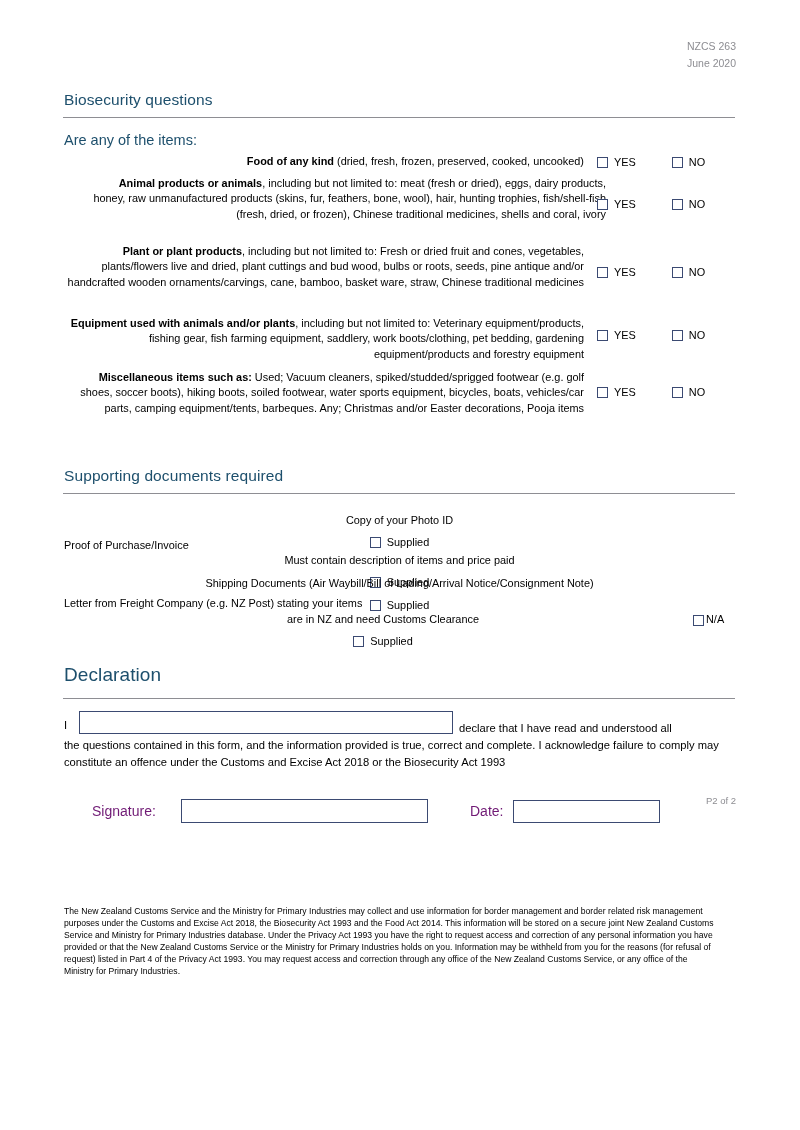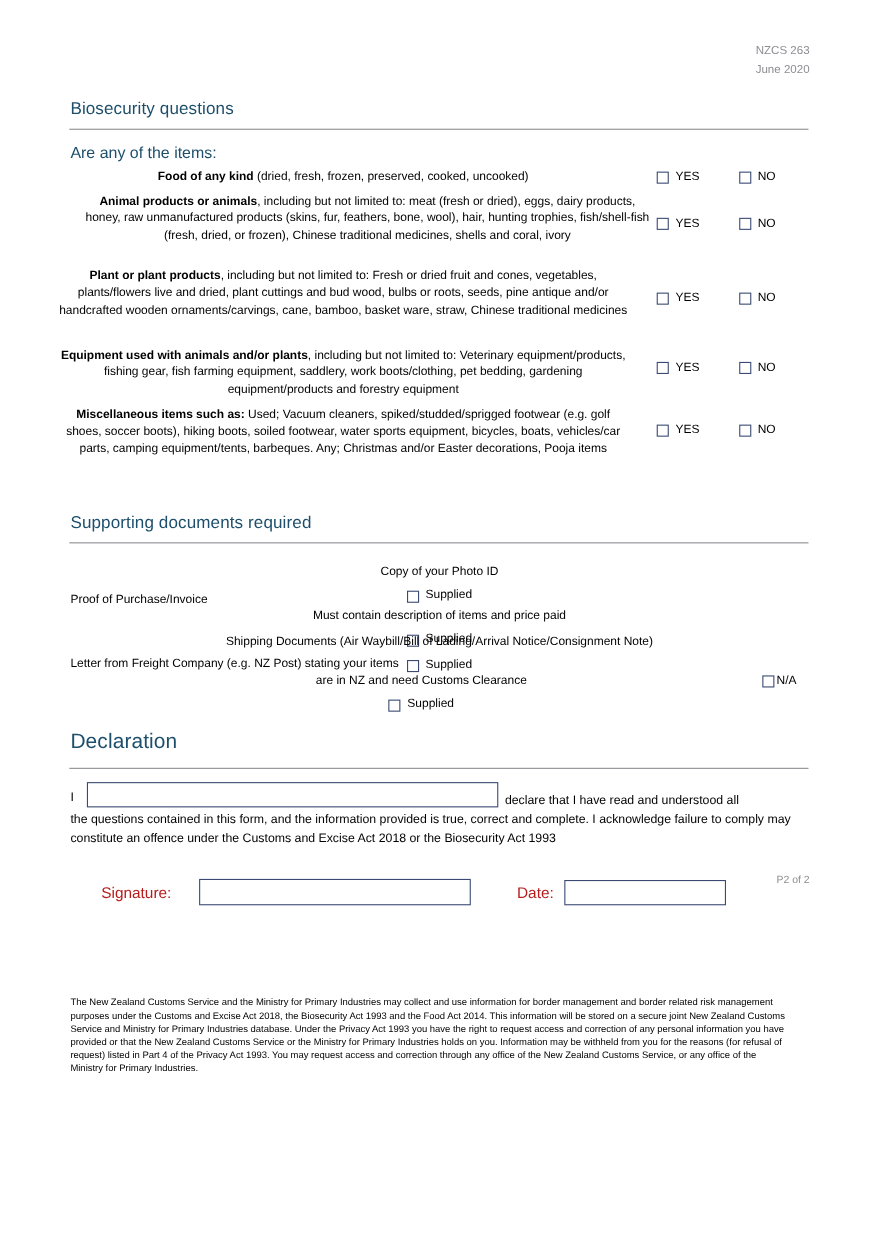--- a/index.html
+++ b/index.html
@@ -55,26 +55,26 @@
   .h-sub {
     position: absolute;
     left: 64px;
     color: #1d4f6c;
     font-size: 14.5px;
   }
 
   
   .q-text {
     position: absolute;
-    left: 52px;
+    left: 64px;
     width: 520px;
     font-size: 10.9px;
     line-height: 15.4px;
     color: #000;
-    text-align: center;
+    text-align: right;
   }
   .q-text b { font-weight: bold; }
 
   
   .cb {
     display: inline-block;
     width: 11px;
     height: 11px;
     border: 1.3px solid #3b4a72;
     background: #fff;
@@ -149,21 +149,21 @@
     box-sizing: border-box;
   }
   .decl-tail {
     position: absolute;
     font-size: 11.2px;
     white-space: nowrap;
   }
 
   .sig-label {
     position: absolute;
-    color: #b91c1c;
+    color: #701a75;
     font-size: 14px;
   }
   .sig-note {
     position: absolute;
     left: 70px;
     font-size: 11.2px;
   }
 
   
   .privacy {

